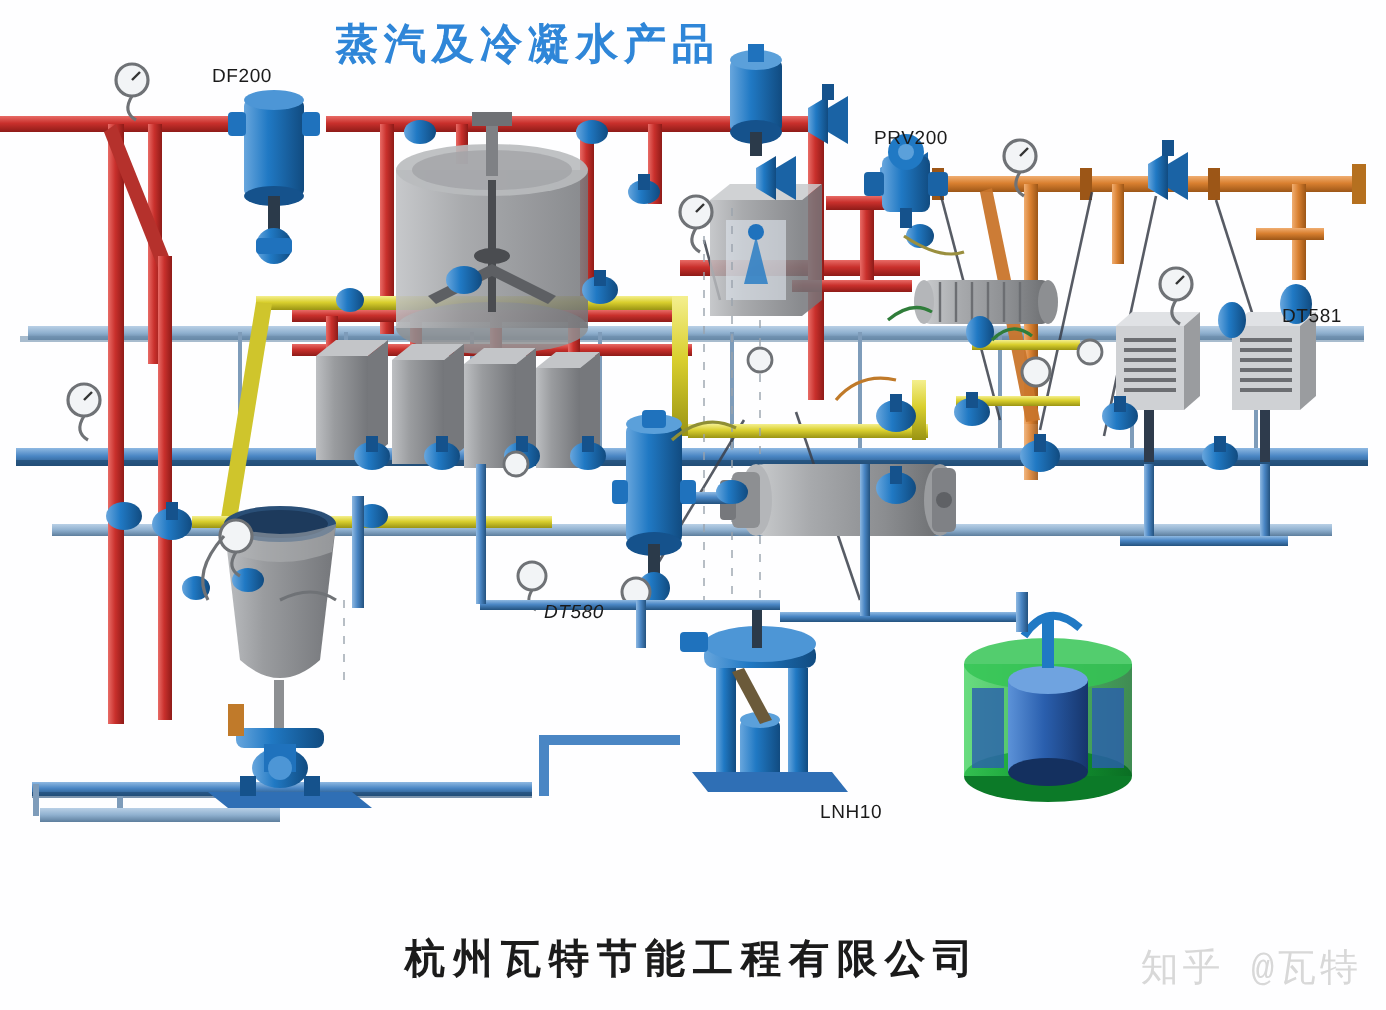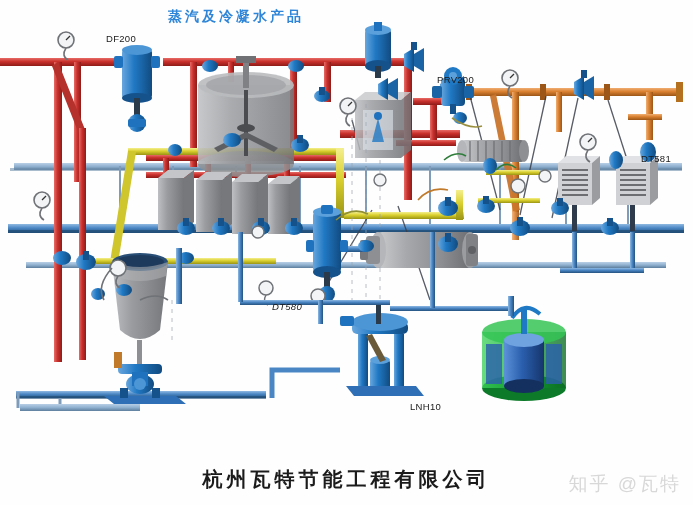--- a/index.html
+++ b/index.html
@@ -10,51 +10,51 @@
     font-family:"Liberation Sans", sans-serif;
     overflow:hidden;
     position:relative;
   }
   #stage{position:relative;width:693px;height:505px;background:#fefeff;}
   #stage svg{position:absolute;left:0;top:0;}
 
   .title-zh{
     position:absolute;left:168px;top:8px;
     font-family:"Liberation Serif", serif;
-    font-size:14px;font-weight:700;letter-spacing:3px;
+    font-size:21px;font-weight:700;letter-spacing:3px;
     color:#2f86d8;
     text-shadow:0 1px 1px rgba(255,255,255,.9);
     white-space:nowrap;
   }
   .company-zh{
     position:absolute;left:0;top:466px;width:693px;
     text-align:center;
     font-family:"Liberation Serif", serif;
     font-size:20px;font-weight:700;letter-spacing:4px;
     color:#1b1b1b;
     white-space:nowrap;
   }
   .watermark{
     position:absolute;right:12px;top:471px;
-    font-family:Liberation Sans, sans-serif;
+    font-family:Liberation Mono, monospace;
     font-size:19px;letter-spacing:2px;
     color:#d8d8d8;
     white-space:nowrap;
   }
   .tag{
     position:absolute;
     font-family:"Liberation Sans", sans-serif;
     font-size:9.5px;
     color:#1a1a1a;
     white-space:nowrap;
     letter-spacing:.3px;
     text-align:center;
   }
   .tag-df200{left:106px;top:33px;}
-  .tag-prv200{left:437px;top:74px;}
+  .tag-prv200{left:437px;top:64px;}
   .tag-dt581{left:641px;top:153px;}
   .tag-dt580{left:272px;top:301px;font-style:italic;}
   .tag-lnh10{left:410px;top:401px;}
 </style>
 </head>
 <body>
 
 <div id="stage">
 
   <svg width="693" height="505" viewBox="0 0 693 505">

